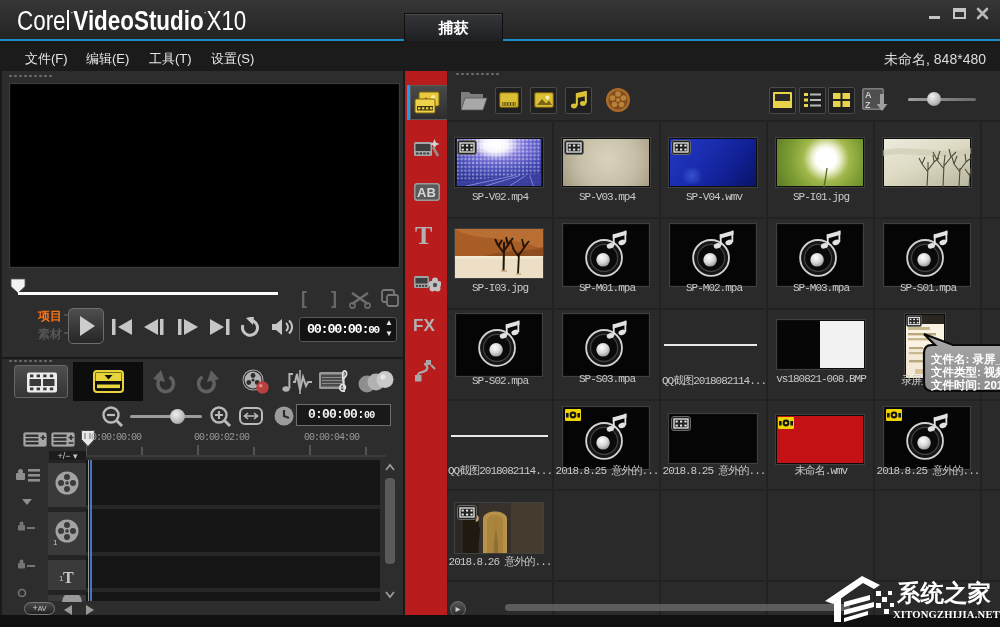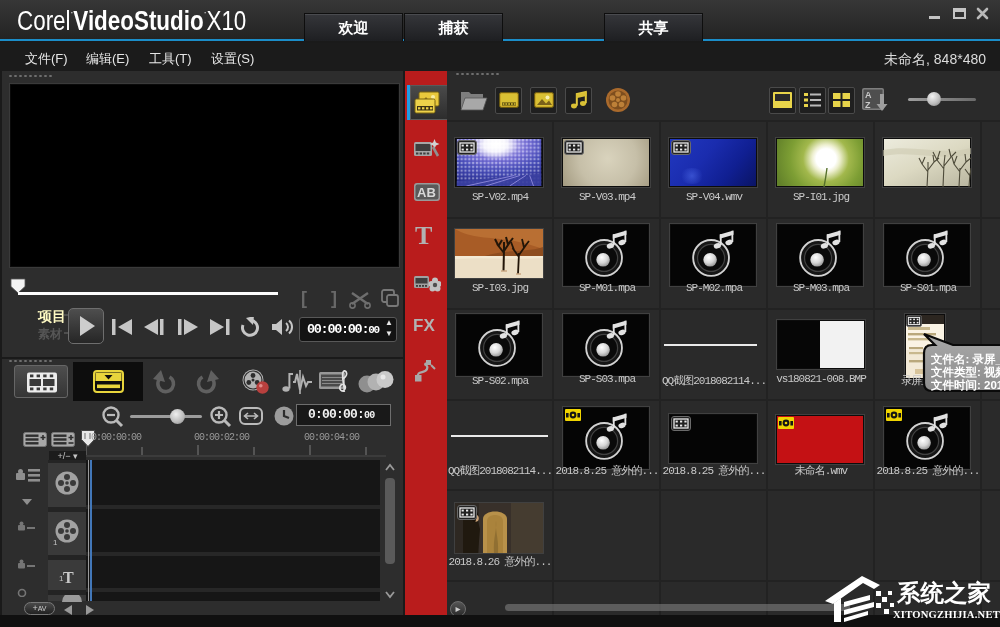--- a/index.html
+++ b/index.html
@@ -35,21 +35,21 @@
 .gripdots { position:absolute; height:4px; width:46px;
   background-image:radial-gradient(circle, #6f6f6f 1px, transparent 1.4px);
   background-size:5px 4px; }
 
 
 #viewer { position:absolute; left:8px; top:13px; width:389px; height:183px; background:#000;
   border:1px solid #0a0a0a; outline:1px solid #3a3a3a; }
 #scrubline { position:absolute; left:16px; top:221px; width:260px; height:3px; background:#fdfdfd; }
 #scrubmark { position:absolute; left:8px; top:207px; }
 .trimbtn { position:absolute; top:216px; color:#686868; font-size:18px; font-weight:700; }
-#lblproj { position:absolute; left:36px; top:237px; color:#fef9c3; font-weight:700; font-size:14px; }
+#lblproj { position:absolute; left:36px; top:237px; color:#f97316; font-weight:700; font-size:12px; }
 #lblclip { position:absolute; left:36px; top:255px; color:#565656; font-weight:700; font-size:12px; }
 .lbldash { position:absolute; width:7px; height:2px; background:#4e4e4e; }
 #playbtn { position:absolute; left:66px; top:237px; width:36px; height:36px; border-radius:5px;
   background:linear-gradient(#4e4e4e,#262626); border:1px solid #6e6e6e; }
 #playbtn:after { content:""; position:absolute; left:11px; top:7px;
   border-left:15px solid #cdcdcd; border-top:10px solid transparent; border-bottom:10px solid transparent; }
 #timecode1 { position:absolute; left:297px; top:246px; width:98px; height:25px; background:#131313;
   border:1px solid #585858; border-radius:3px; color:#fff;
   font-family:"Liberation Mono",monospace; font-size:13.5px; font-weight:700;
   line-height:24px; padding-left:7px; letter-spacing:-1.3px; }
@@ -130,23 +130,21 @@
     <rect x="1" y="4" width="2.6" height="4.5" fill="#151515"></rect>
     <rect x="12.4" y="4" width="2.6" height="4.5" fill="#151515"></rect>
     <circle cx="8" cy="6" r="3.4" fill="#151515"></circle>
     <circle cx="8" cy="6" r="1.3" fill="#f0d400"></circle>
   </symbol>
  </defs>
 </svg>
 
   <div id="titlebar">
     <div id="logo">Corel<span style="font-size:10px;vertical-align:14px;">·</span><span class="bd">VideoStudio</span><span style="font-size:10px;vertical-align:14px;">·</span>X10</div>
-    <div class="tab" style="left:304px;">欢迎</div>
     <div class="tab" style="left:404px;">捕获</div>
-    <div class="tab" style="left:604px;">共享</div>
     <div id="winbtns">
       <svg width="1000" height="24" viewBox="0 0 1000 24">
         <rect x="929" y="16" width="11" height="3" fill="#c4c4c4"></rect>
         <rect x="954" y="9" width="11" height="9" fill="none" stroke="#c4c4c4" stroke-width="2"></rect>
         <rect x="954" y="9" width="11" height="3" fill="#c4c4c4"></rect>
         <path d="M978 9 L987 18 M987 9 L978 18" stroke="#b9b9b9" stroke-width="2.6" stroke-linecap="round"></path>
       </svg>
     </div>
   </div>
 

